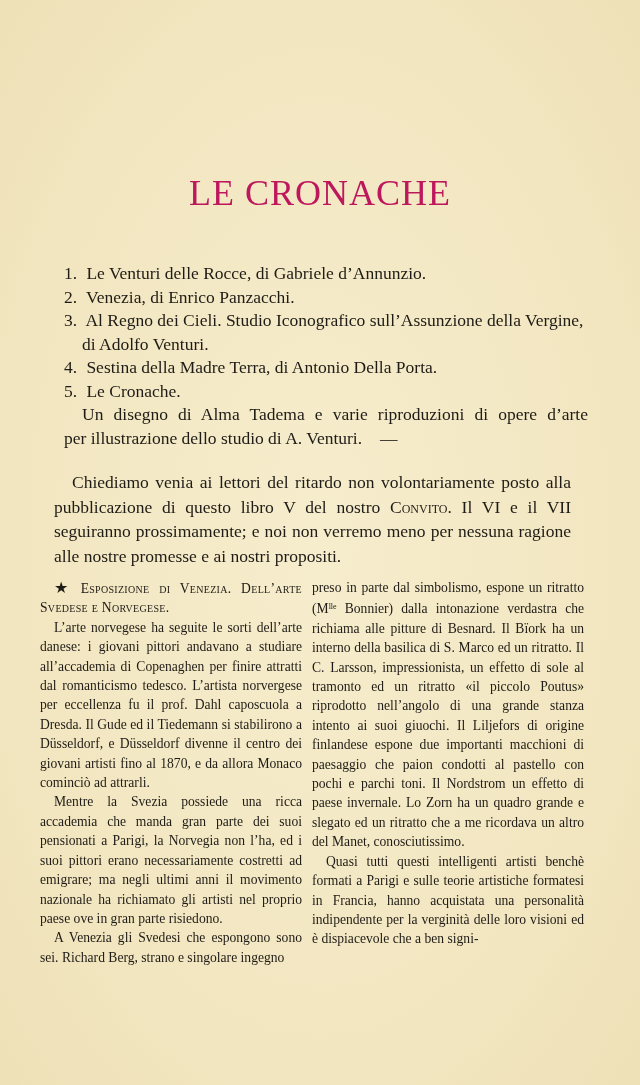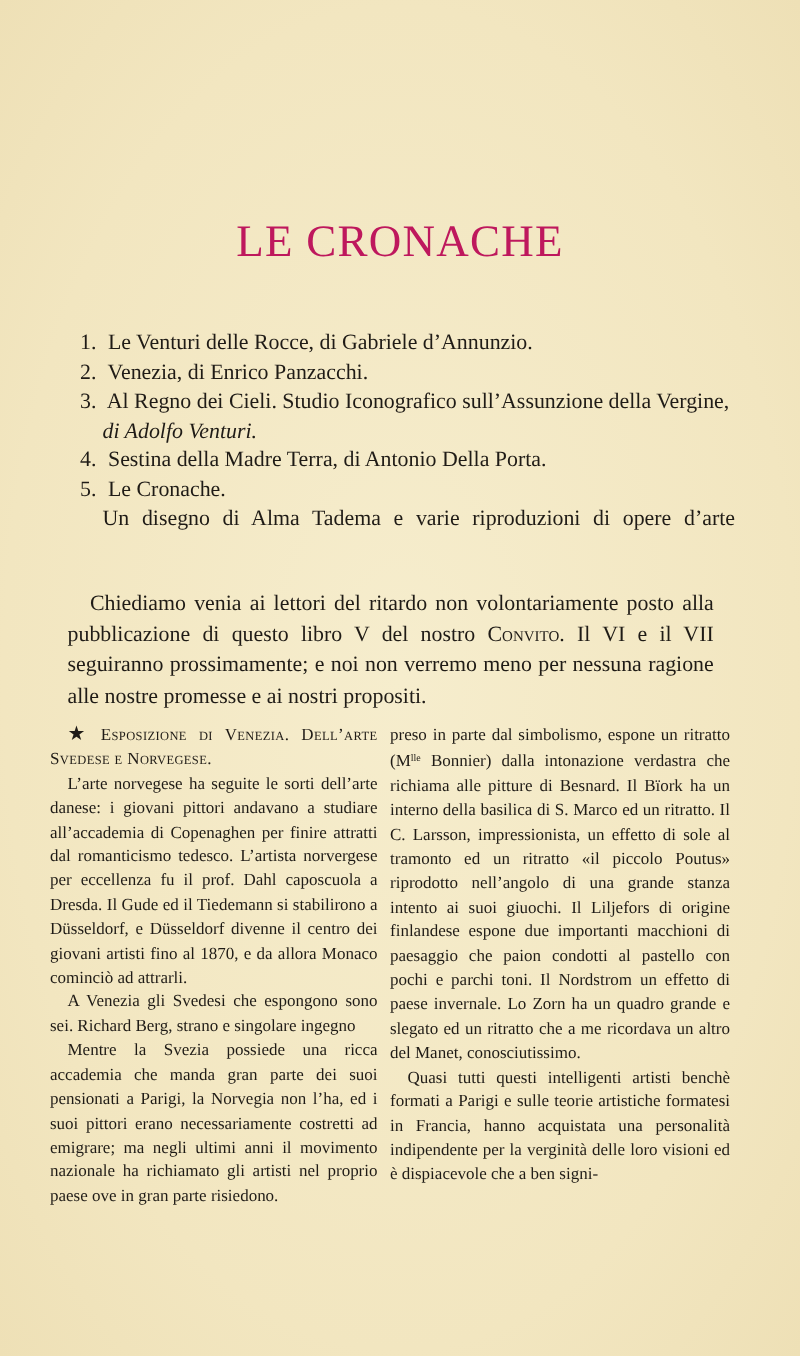--- a/index.html
+++ b/index.html
@@ -14,21 +14,21 @@
   .page { position: absolute; left: 0; top: 0; width: 640px; height: 1085px; }
   .title {
     position: absolute; left: 0; width: 640px; top: 148px;
     text-align: center; font-size: 36px; letter-spacing: 1px; font-weight: normal;
     color: #be185d;
   }
   .contents { position: absolute; left: 48px; top: 262px; width: 540px; font-size: 17.5px; line-height: 23.5px; }
   .contents .line { white-space: nowrap; }
   .contents .item { padding-left: 16px; }
   .contents .item .num { display: inline-block; width: 18px; }
-  .contents .cont { padding-left: 34px; font-style: italic; }
+  .contents .cont { padding-left: 34px; }
   .contents .note1 { padding-left: 34px; text-align: justify; text-align-last: justify; width: 506px; }
   .contents .note2 { padding-left: 16px; }
   .sc { font-variant: small-caps; }
   .star { font-size: 16px; margin-right: 6px; }
   .notice { position: absolute; left: 42px; top: 458px; width: 541px; font-size: 17.5px; line-height: 24.5px; text-align: justify; }
   .notice p { margin: 12px; text-indent: 18px; }
   .col { position: absolute; top: 578px; width: 262px; font-size: 13.6px; line-height: 19.4px; text-align: justify; }
   .col.left { left: 40px; }
   .col.right { left: 312px; width: 272px; }
   .col p { margin: 0; text-indent: 14px; }
@@ -45,31 +45,32 @@
   <h1 class="title">LE CRONACHE</h1>
 
   <div class="contents">
     <div class="line item"><span class="num">1.</span> <span>Le Venturi delle Rocce, di Gabriele d’Annunzio.</span></div>
     <div class="line item"><span class="num">2.</span> <span>Venezia, di Enrico Panzacchi.</span></div>
     <div class="line item"><span class="num">3.</span> <span>Al Regno dei Cieli. Studio Iconografico sull’Assunzione della Vergine,</span></div>
     <div class="line cont">di Adolfo Venturi.</div>
     <div class="line item"><span class="num">4.</span> <span>Sestina della Madre Terra, di Antonio Della Porta.</span></div>
     <div class="line item"><span class="num">5.</span> <span>Le Cronache.</span></div>
     <div class="line note1">Un disegno di Alma Tadema e varie riproduzioni di opere d’arte</div>
+    <div class="line note2"><span>per illustrazione dello studio di A. Venturi.</span><span class="dash">—</span></div>
   </div>
 
   <div class="notice">
     <p><span>Chiediamo venia ai lettori del ritardo non volontariamente posto alla pubblicazione di questo libro V del nostro </span><span class="sc">Convito</span><span>. Il VI e il VII seguiranno prossimamente; e noi non verremo meno per nessuna ragione alle nostre promesse e ai nostri propositi.</span></p>
   </div>
 
   <div class="col left">
     <p class="heading"><span class="star">★</span><span>Esposizione di Venezia. Dell’arte Svedese e Norvegese.</span></p>
     <p>L’arte norvegese ha seguite le sorti dell’arte danese: i giovani pittori andavano a studiare all’accademia di Copenaghen per finire attratti dal romanticismo tedesco. L’artista norvergese per eccellenza fu il prof. Dahl caposcuola a Dresda. Il Gude ed il Tiedemann si stabilirono a Düsseldorf, e Düsseldorf divenne il centro dei giovani artisti fino al 1870, e da allora Monaco cominciò ad attrarli.</p>
+    <p>Mentre la Svezia possiede una ricca accademia che manda gran parte dei suoi pensionati a Parigi, la Norvegia non l’ha, ed i suoi pittori erano necessariamente costretti ad emigrare; ma negli ultimi anni il movimento nazionale ha richiamato gli artisti nel proprio paese ove in gran parte risiedono.</p>
     <p>A Venezia gli Svedesi che espongono sono sei. Richard Berg, strano e singolare ingegno</p>
-    <p>Mentre la Svezia possiede una ricca accademia che manda gran parte dei suoi pensionati a Parigi, la Norvegia non l’ha, ed i suoi pittori erano necessariamente costretti ad emigrare; ma negli ultimi anni il movimento nazionale ha richiamato gli artisti nel proprio paese ove in gran parte risiedono.</p>
   </div>
 
   <div class="col right">
     <p class="noindent"><span>preso in parte dal simbolismo, espone un ritratto (M</span><sup>lle</sup><span> Bonnier) dalla intonazione verdastra che richiama alle pitture di Besnard. Il Bïork ha un interno della basilica di S. Marco ed un ritratto. Il C. Larsson, impressionista, un effetto di sole al tramonto ed un ritratto «il piccolo Poutus» riprodotto nell’angolo di una grande stanza intento ai suoi giuochi. Il Liljefors di origine finlandese espone due importanti macchioni di paesaggio che paion condotti al pastello con pochi e parchi toni. Il Nordstrom un effetto di paese invernale. Lo Zorn ha un quadro grande e slegato ed un ritratto che a me ricordava un altro del Manet, conosciutissimo.</span></p>
     <p>Quasi tutti questi intelligenti artisti benchè formati a Parigi e sulle teorie artistiche formatesi in Francia, hanno acquistata una personalità indipendente per la verginità delle loro visioni ed è dispiacevole che a ben signi-</p>
   </div>
 
 </div>
 
 </body></html>

